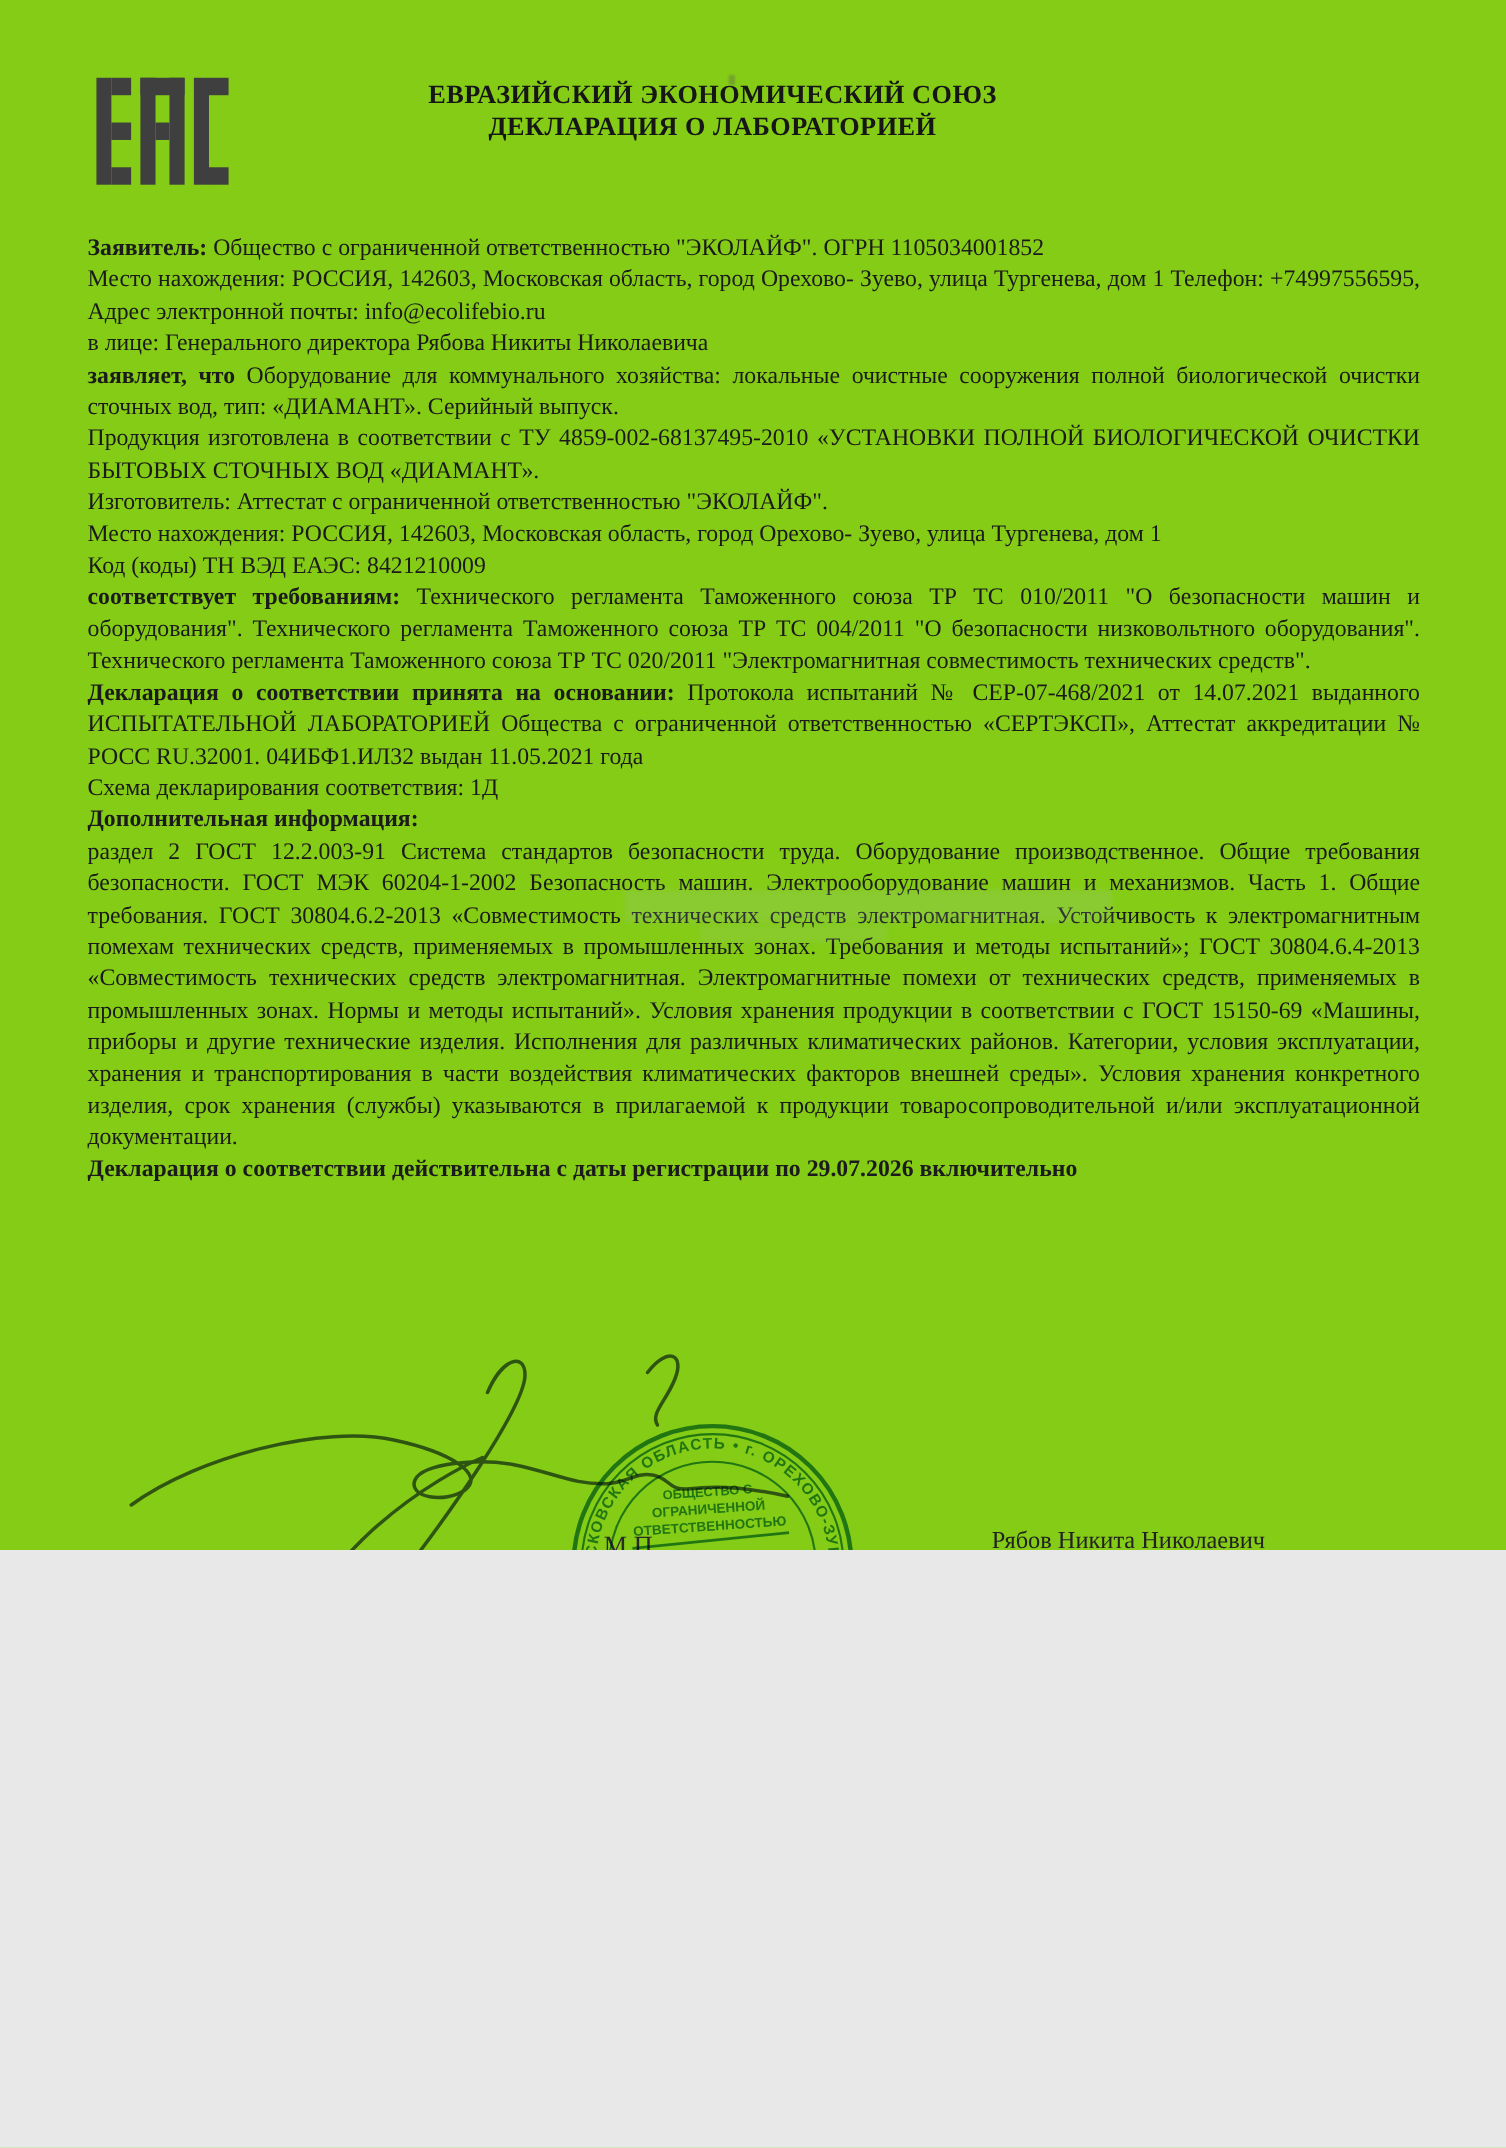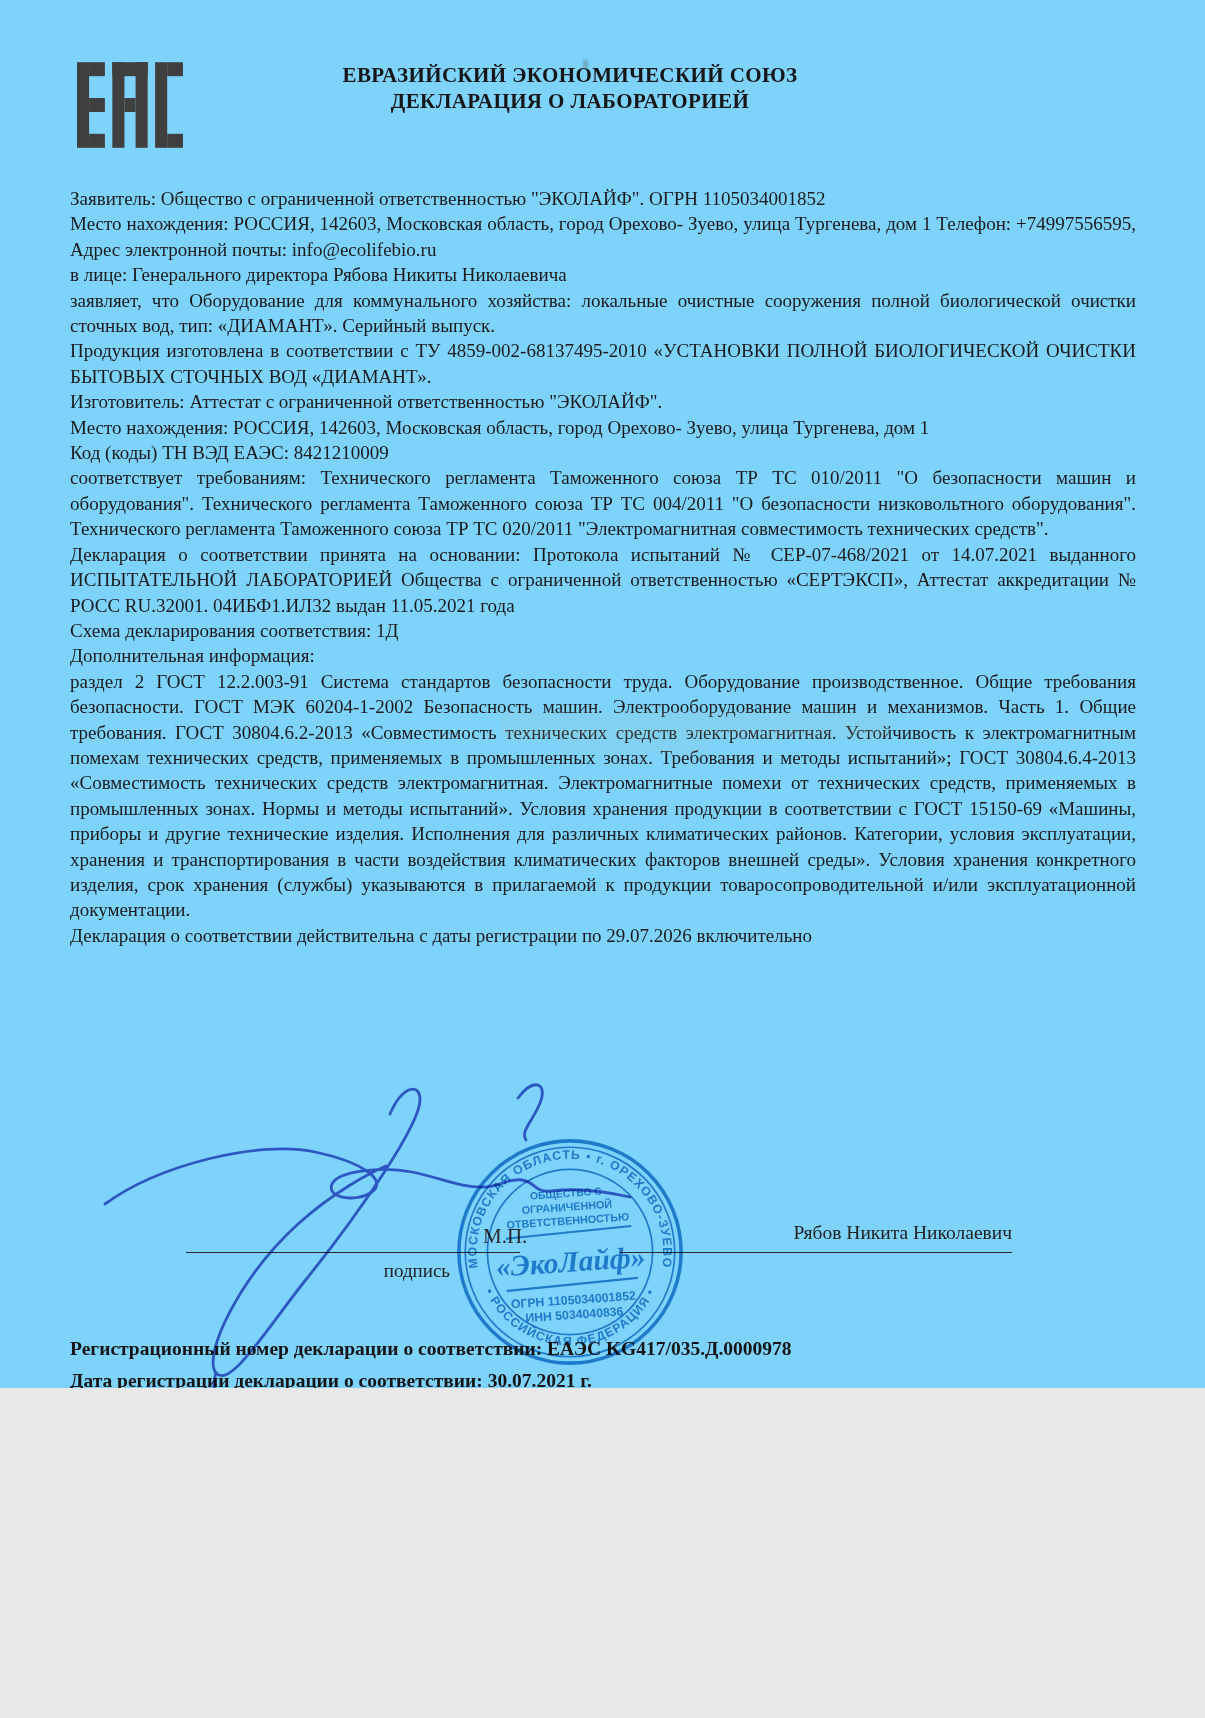--- a/index.html
+++ b/index.html
@@ -1,39 +1,39 @@
 <!DOCTYPE html>
 <html lang="ru"><head>
 <meta charset="utf-8">
 <style>
   html,body{margin:0;padding:0;}
   body{background:#e8e8e8;}
   .page{
     position:relative;
-    width:1205px;height:1388px;
+    width:1205px;height:1240px;
     margin:0 auto;
-    background:#7dd3fc;
+    background:#84cc16;
     font-family:"Liberation Serif", serif;
     color:#1b1b1b;
     overflow:hidden;
   }
   
   .eac-logo{position:absolute;left:77px;top:59px;}
   .titles{
     position:absolute;left:90px;top:62px;width:960px;
     text-align:center;font-weight:bold;font-size:21px;line-height:26px;
     letter-spacing:.4px;color:#161616;
   }
   
   .body-text{
     position:absolute;left:70px;top:186px;width:1066px;
     font-size:19px;line-height:25.4px;text-align:justify;
   }
   .body-text p{margin:0;padding:0;}
-  .b{font-weight:normal;}
+  .b{font-weight:bold;}
   
   .sig-line{position:absolute;border-top:1.6px solid #2a2a2a;height:0;}
   .sig-line.left{left:186px;top:1252px;width:334px;}
   .sig-line.right{left:620px;top:1252px;width:392px;}
   .sig-caption{
     position:absolute;font-size:19px;color:#222;text-align:right;
   }
   .sig-caption.podpis{left:150px;top:1260px;width:300px;}
   .sig-caption.fio-name{left:620px;top:1222px;width:392px;font-size:19.5px;}
   .sig-caption.fio-label{left:620px;top:1260px;width:392px;}

